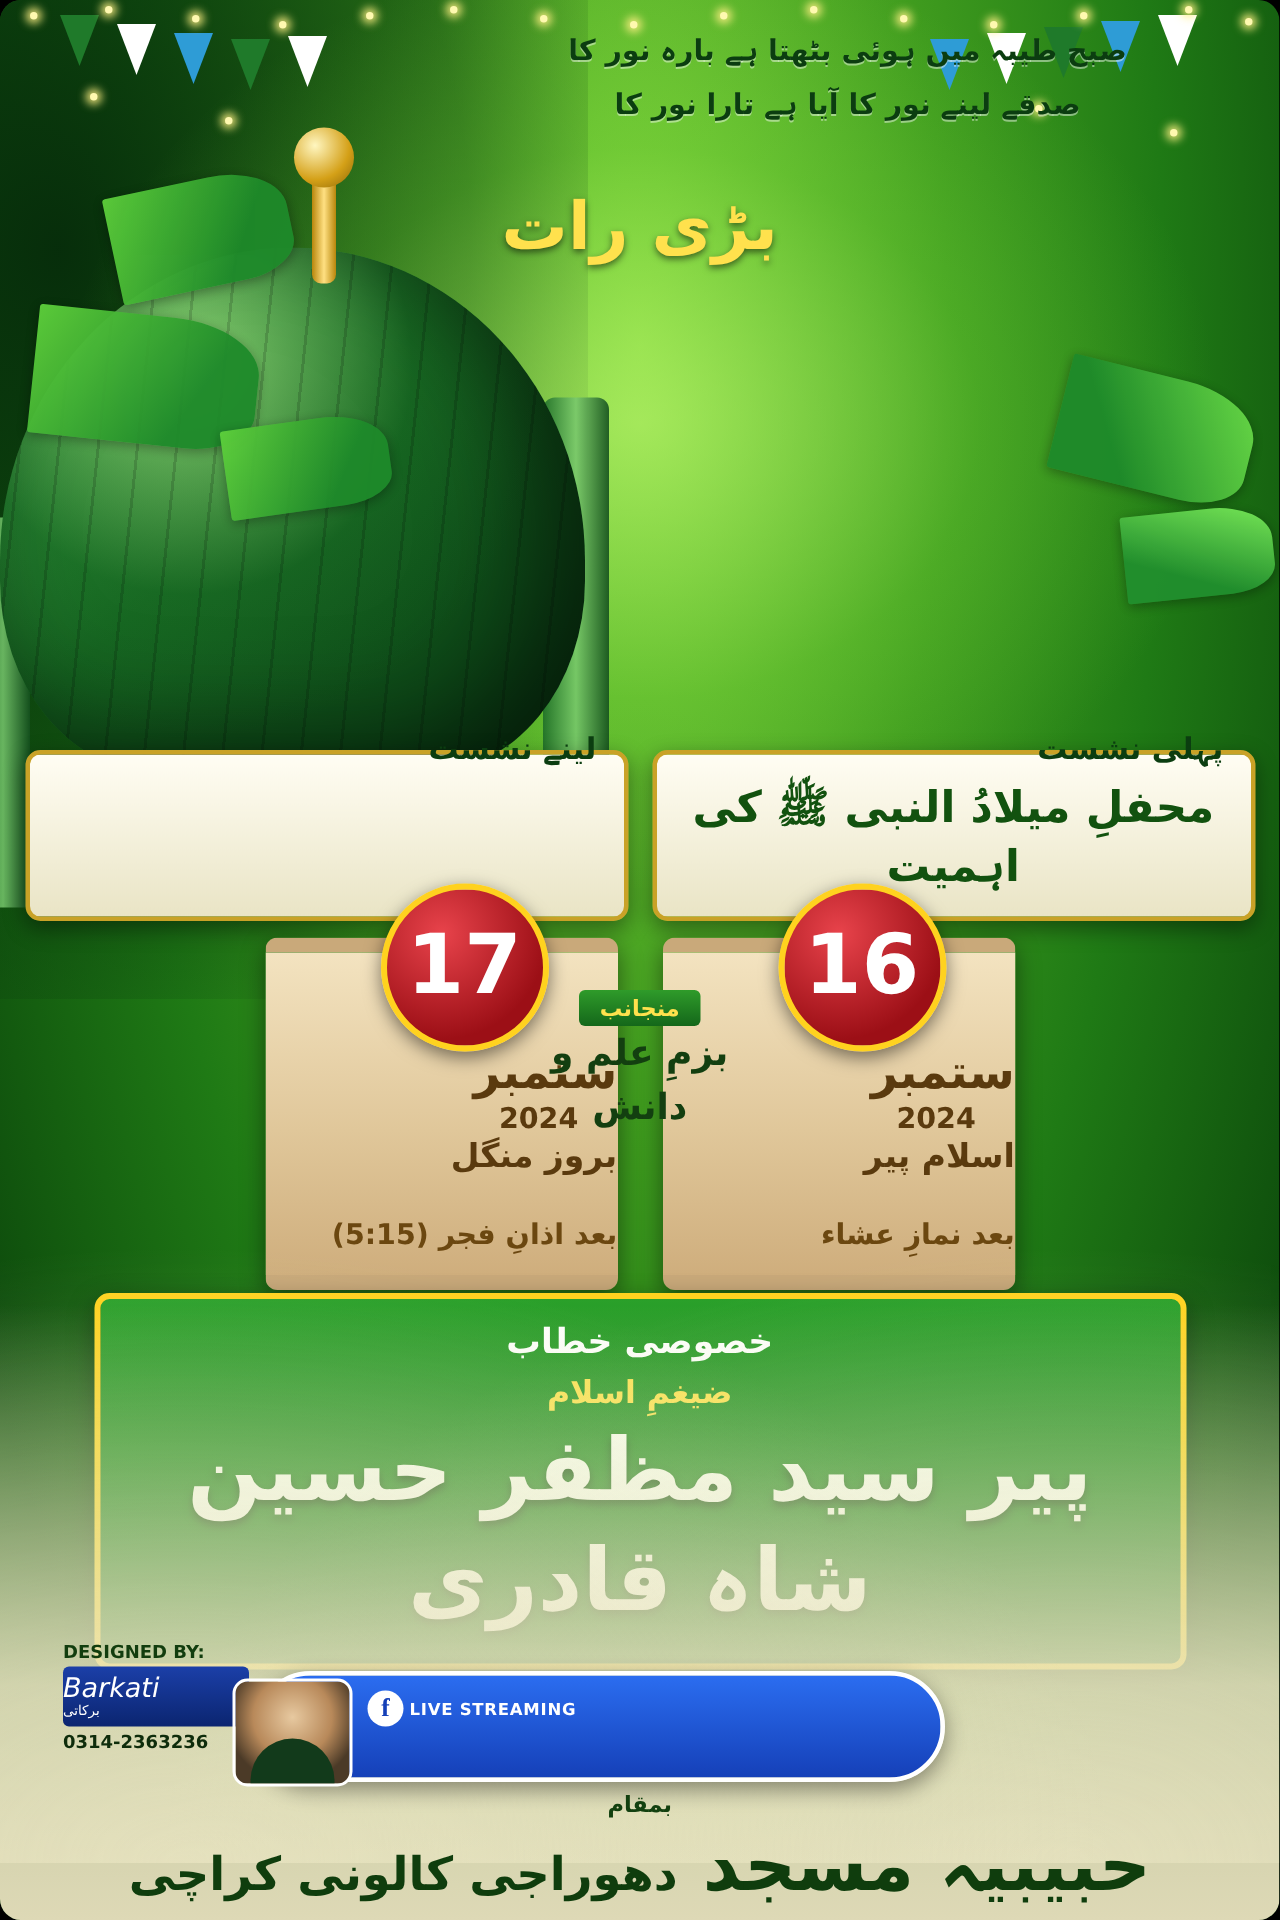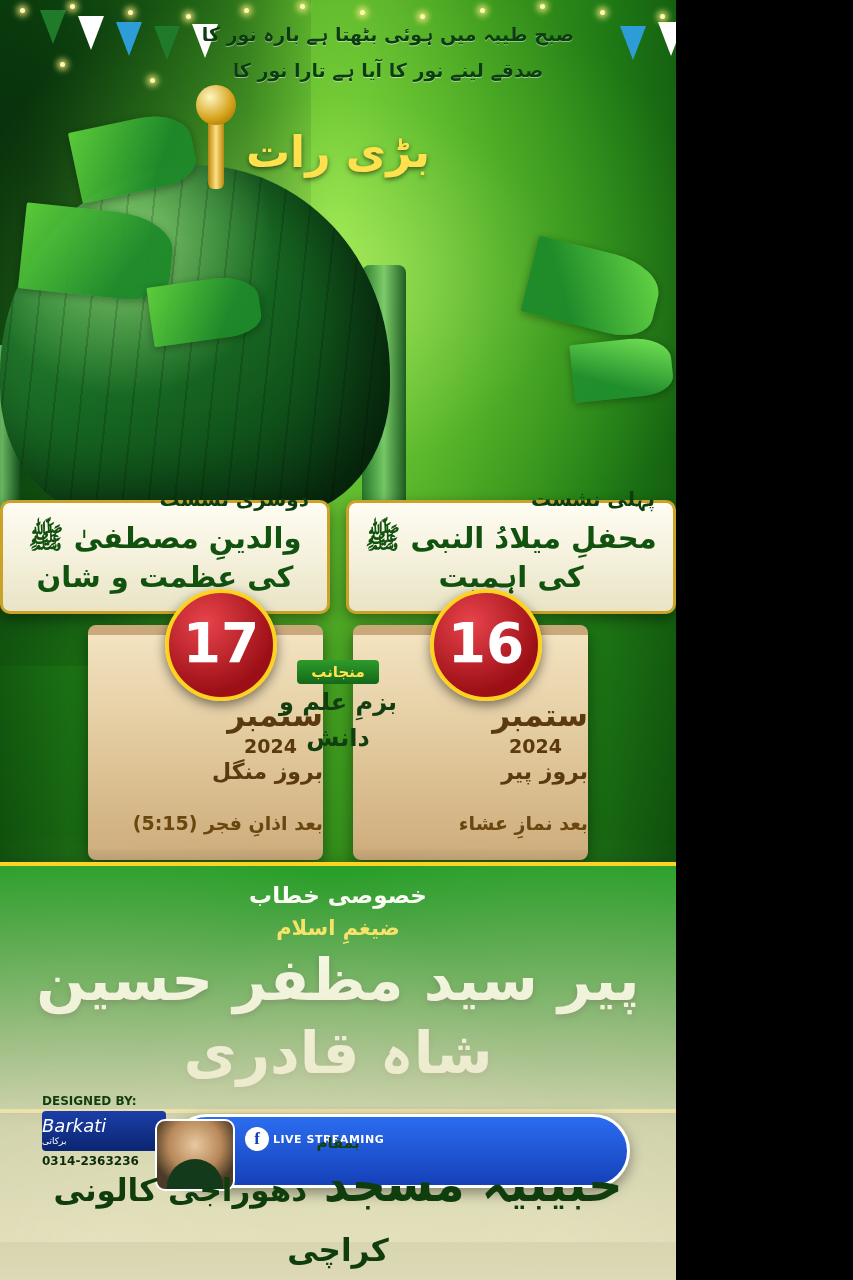--- a/index.html
+++ b/index.html
@@ -5,24 +5,25 @@
   html, body {
     margin: 0;
     padding: 0;
     background: #000;
   }
   body {
     font-family: "DejaVu Sans", sans-serif;
   }
   .poster {
     position: relative;
-    width: 676px;
+    width: 853px;
     height: 1280px;
     overflow: hidden;
     background: radial-gradient(ellipse at 50% 18%, #7fd23a 0%, #3f9b1e 34%, #1f7a15 58%, #0d4a0c 85%);
+    border-radius: 14px;
   }
   
   .bg-dark-left {
     position: absolute;
     left: 0; top: 0;
     width: 46%; height: 52%;
     background: radial-gradient(ellipse at 10% 25%, rgba(5,40,10,0.92) 0%, rgba(10,60,14,0.55) 55%, rgba(20,90,20,0) 80%);
   }
   .bg-glow {
     position: absolute;
@@ -515,31 +516,30 @@
   <div class="title-block">
     <div class="title-sub">بڑی رات</div>
   </div>
 
   <div class="sessions">
     <div class="session">
       <div class="session-tag urdu">پہلی نشست</div>
       <div class="session-title">محفلِ میلادُ النبی ﷺ کی اہمیت</div>
     </div>
     <div class="session">
-      <div class="session-tag urdu">دوسری نشست</div>
-      <div class="session-title">والدینِ مصطفیٰ ﷺ کی عظمت و شان</div>
+      <div class="session-tag urdu">لینے نشست</div>
     </div>
   </div>
 
   <div class="dates">
     <div class="scroll-card">
       <div class="date-badge">16</div>
       <div class="date-month">ستمبر</div>
       <div class="date-year">2024</div>
-      <div class="date-day">بروز پیر</div>
+      <div class="date-day">اسلام پیر</div>
       <div class="date-time">بعد نمازِ عشاء</div>
     </div>
     <div class="scroll-card">
       <div class="date-badge">17</div>
       <div class="date-month">ستمبر</div>
       <div class="date-year">2024</div>
       <div class="date-day">بروز منگل</div>
       <div class="date-time">بعد اذانِ فجر (5:15)</div>
     </div>
   </div>

